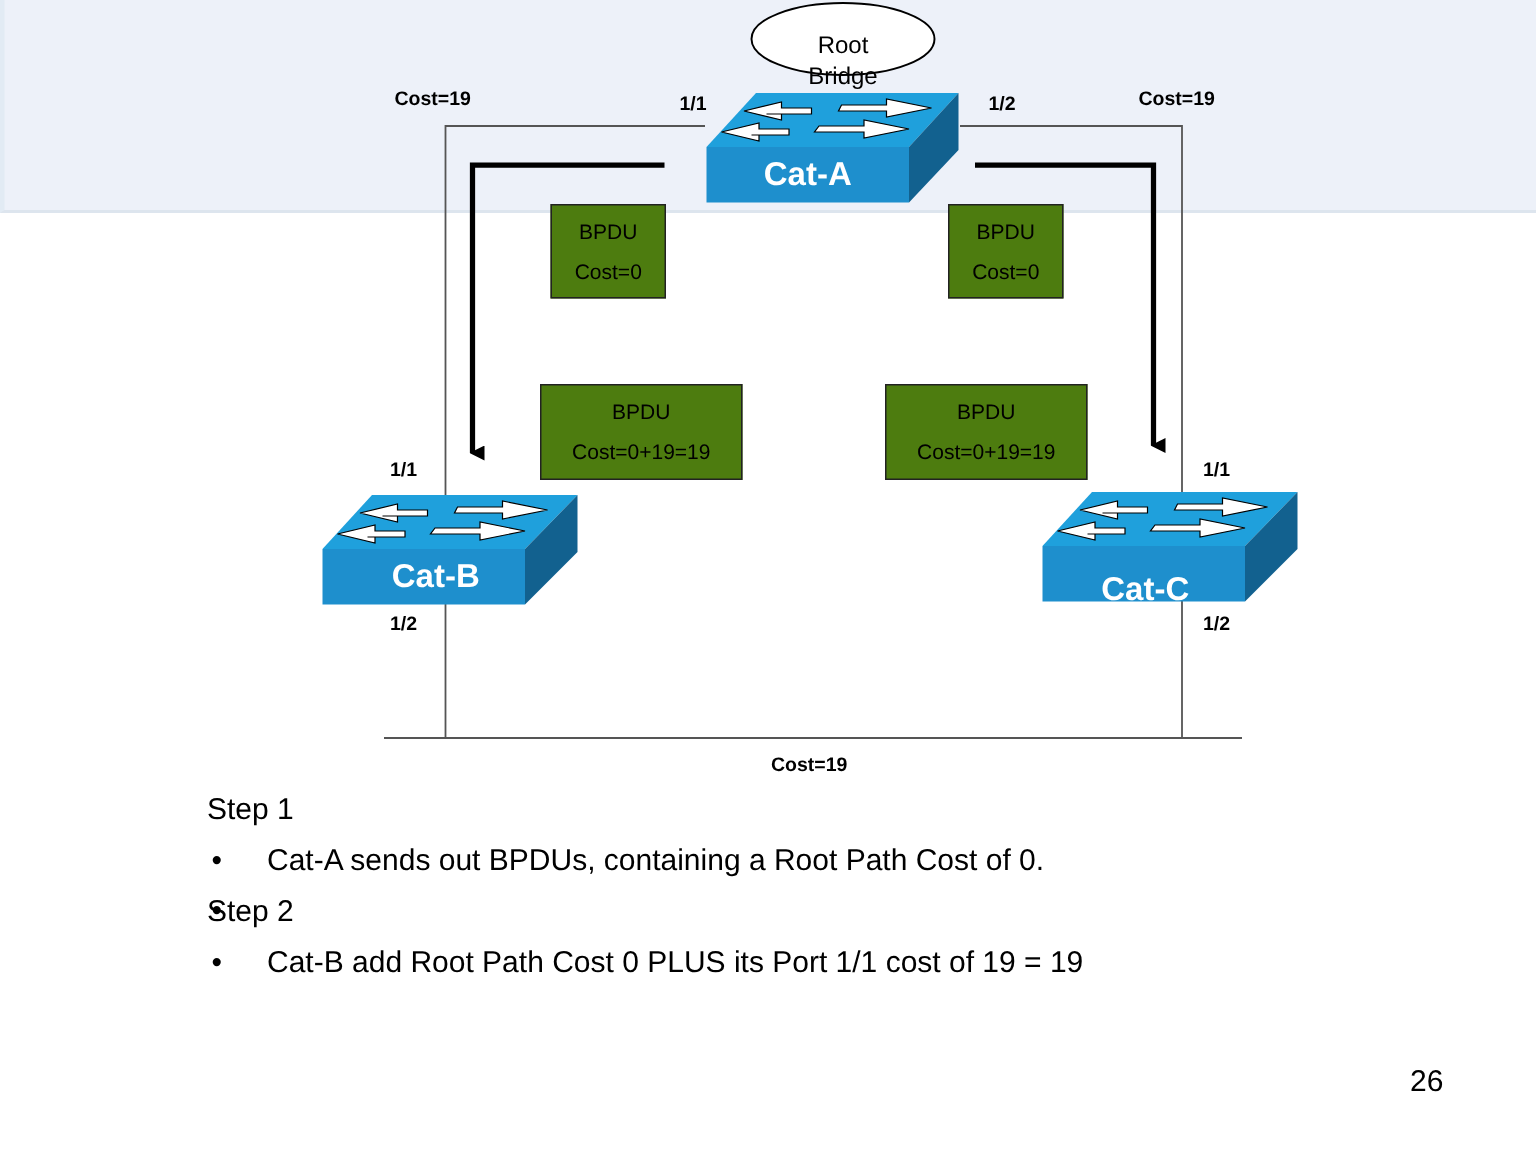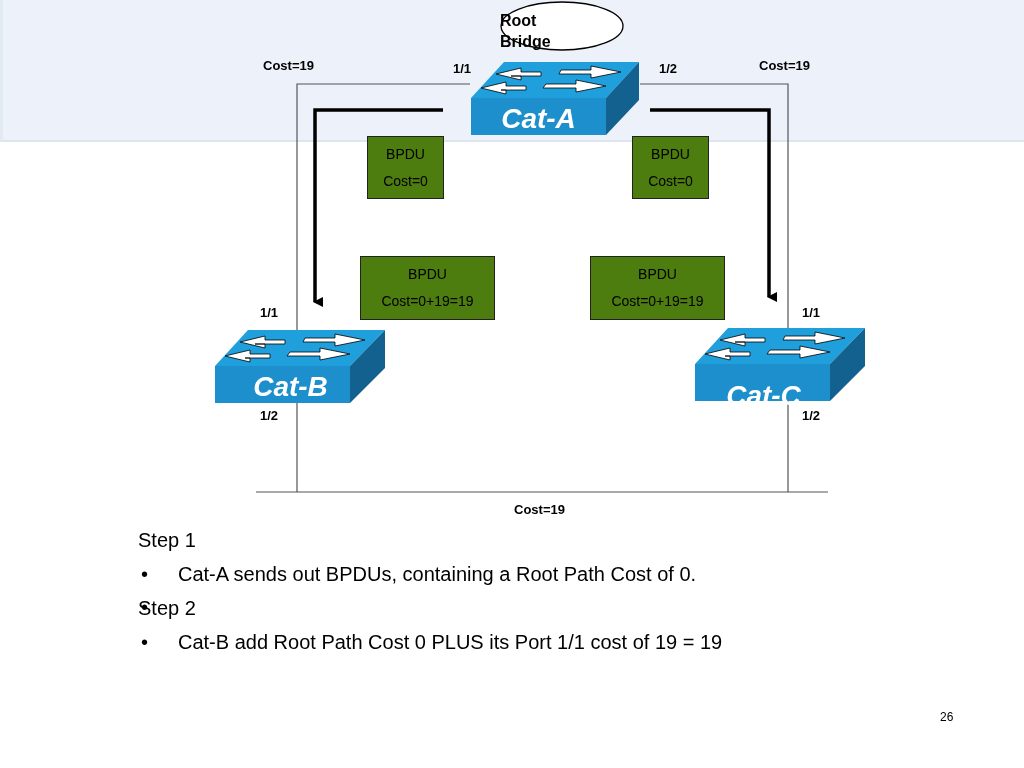--- a/index.html
+++ b/index.html
@@ -8,28 +8,28 @@
     .band { position: absolute; left: 0; top: 0; width: 1024px; height: 142px;
             background: #edf1f9; border-bottom: 2px solid #dde5ee; box-sizing: border-box;
             border-left: 3px solid #e2ebf4; }
     svg.diagram { position: absolute; left: 0; top: 0; }
     .abs { position: absolute; white-space: nowrap; }
     .lbl { font-weight: bold; font-size: 13px; }
     .bpdu { position: absolute; border: 1.5px solid #222; background: #4d7c0f; box-sizing: border-box;
             text-align: center; font-size: 14px; }
     .bpdu .t1 { display: block; margin-top: 9px; }
     .bpdu .t2 { display: block; margin-top: 11px; }
-    .root-text { position: absolute; left: 500px; top: 10px; width: 124px; text-align: left;
-                 font-weight: bold; font-size: 16px; line-height: 21px; }
-    .switch-name { position: absolute; color: #fff; font-weight: bold; font-size: 28px; text-align: center; font-style: italic; }
+    .root-text { position: absolute; left: 500px; top: 20px; width: 124px; text-align: center;
+                 font-weight: normal; font-size: 16px; line-height: 21px; }
+    .switch-name { position: absolute; color: #fff; font-weight: bold; font-size: 22px; text-align: center; }
     .steps { position: absolute; left: 138px; top: 527px; width: 870px; font-weight: normal; font-size: 20px; }
     .steps .step { line-height: 26px; margin-bottom: 8px; }
     .steps .bullet { position: relative; padding-left: 40px; line-height: 26px; margin-bottom: 7px; }
     .steps .bullet .dot { position: absolute; left: 3px; top: 0; }
-    .pagenum { position: absolute; left: 940px; top: 710px; font-size: 12px; }
+    .pagenum { position: absolute; left: 940px; top: 710px; font-size: 20px; }
   </style>
 </head>
 <body>
 
 <div class="band"></div>
 
 <svg class="diagram" width="1024" height="768">
   <defs>
     <marker id="ah" markerWidth="10" markerHeight="10" refX="5" refY="8" orient="auto" markerUnits="userSpaceOnUse">
       <path d="M0,0 L10,0 L5,10 Z" fill="#000"></path>

